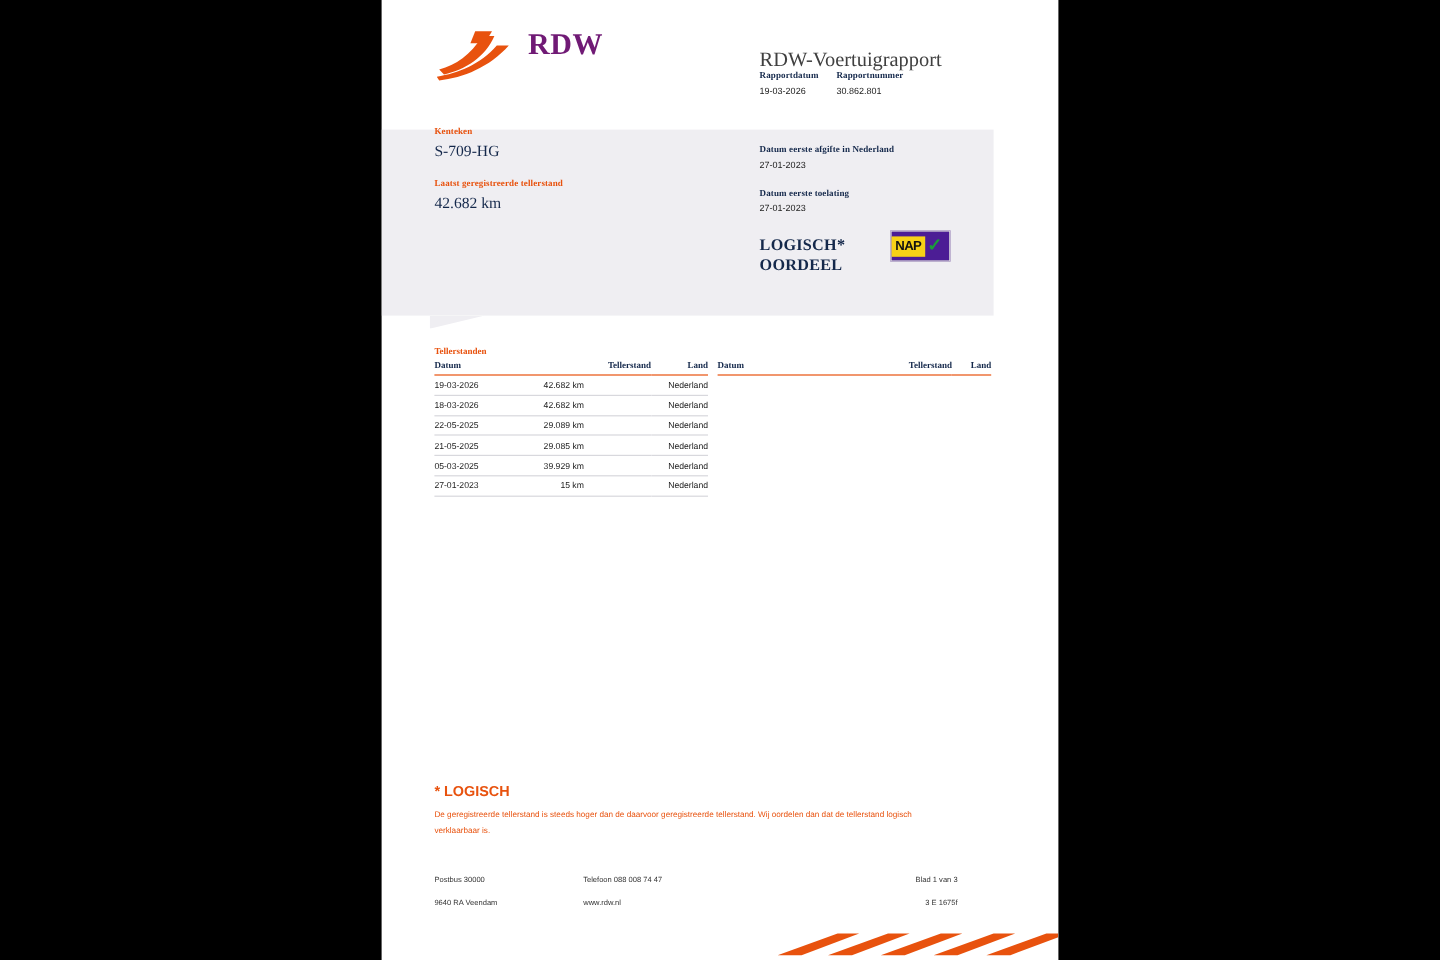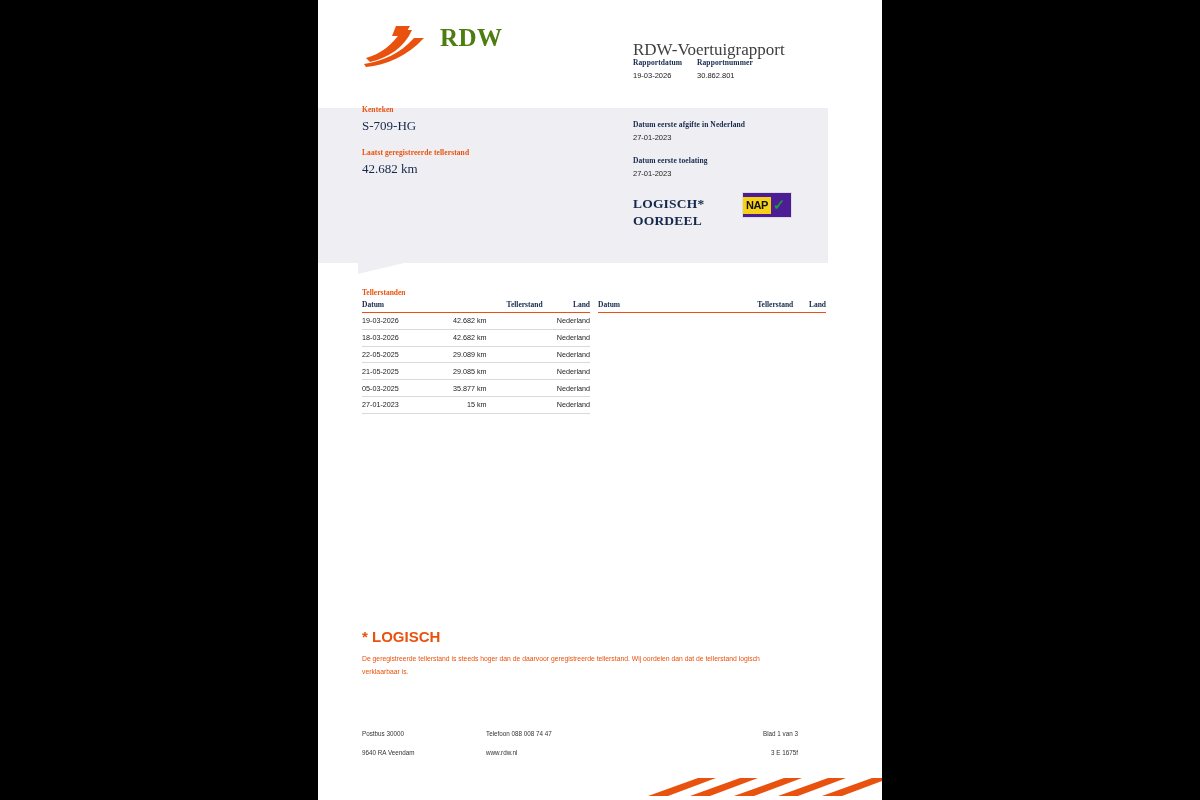--- a/index.html
+++ b/index.html
@@ -32,21 +32,21 @@
     width: 72px;
     height: 44px;
   }
   .logo-text {
     position: absolute;
     left: 122px;
     top: 24px;
     font-family: "Liberation Serif", serif;
     font-weight: bold;
     font-size: 25px;
-    color: #4d7c0f;
+    color: #701a75;
     letter-spacing: 0.5px;
   }
   .report-title {
     position: absolute;
     left: 315px;
     top: 40px;
     font-family: "Liberation Serif", serif;
     font-size: 17px;
     color: #404040;
     font-weight: normal;
@@ -207,22 +207,23 @@
   
   .footnote {
     position: absolute;
     left: 44px;
     top: 628px;
     width: 440px;
   }
   .footnote-title {
     font-family: "Liberation Sans", sans-serif;
     font-weight: bold;
-    font-size: 15px;
+    font-size: 12px;
     color: #e8520e;
+    margin-top: 24px;
   }
   .footnote-body {
     font-family: "Liberation Sans", sans-serif;
     font-size: 6.8px;
     color: #e8520e;
     line-height: 1.85;
     margin-top: 8px;
     width: 430px;
   }
   
@@ -337,21 +338,21 @@
         <td class="num">29.089 km</td>
         <td class="right-al">Nederland</td>
       </tr>
       <tr>
         <td>21-05-2025</td>
         <td class="num">29.085 km</td>
         <td class="right-al">Nederland</td>
       </tr>
       <tr>
         <td>05-03-2025</td>
-        <td class="num">35.877 km</td>
+        <td class="num">39.929 km</td>
         <td class="right-al">Nederland</td>
       </tr>
       <tr>
         <td>27-01-2023</td>
         <td class="num">15 km</td>
         <td class="right-al">Nederland</td>
       </tr>
     </tbody>
   </table>
 

